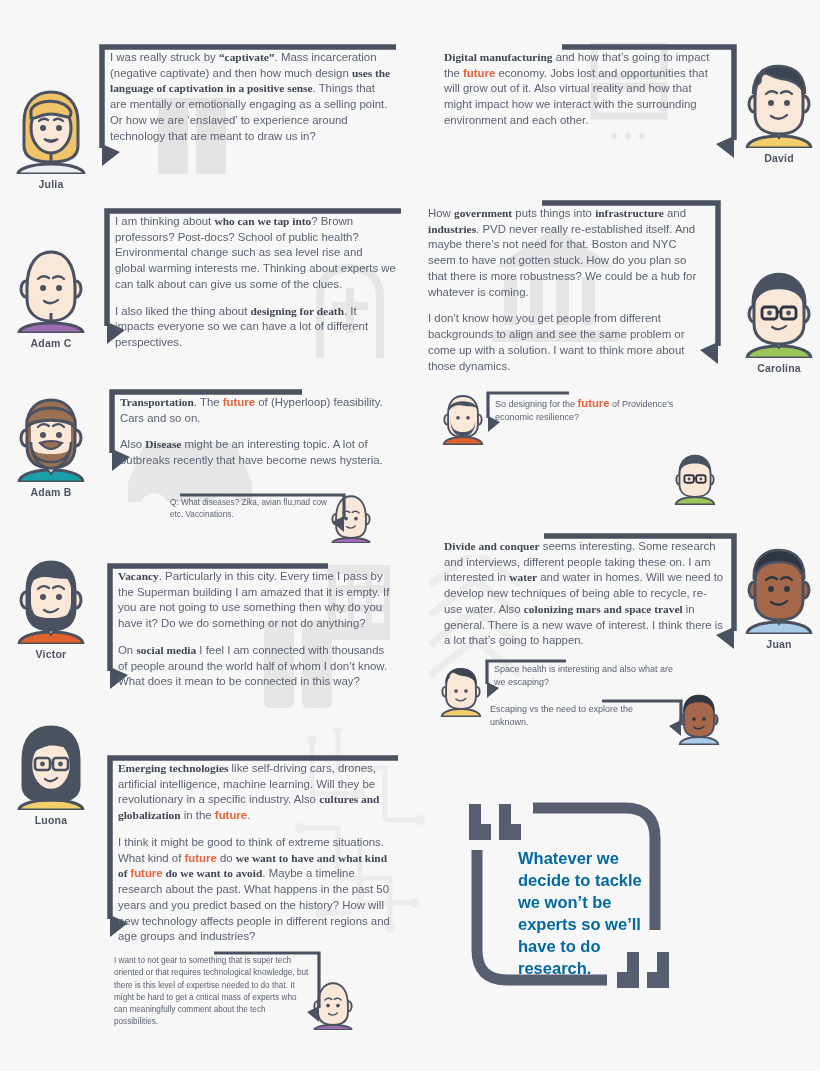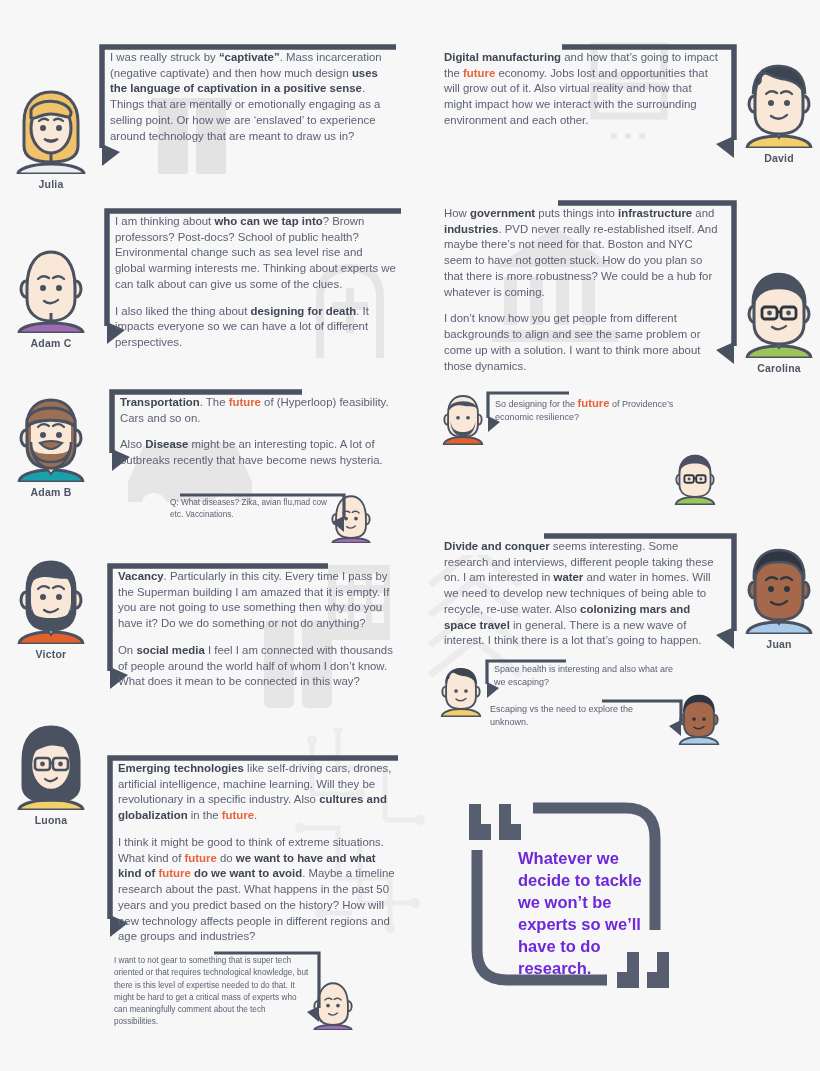--- a/index.html
+++ b/index.html
@@ -19,21 +19,21 @@
   
   .bubble{
     position:absolute;
     box-sizing:border-box;
     color:#5b6274;
     line-height:1.38;
   }
   .bubble .btext{position:relative;z-index:3;}
   .bubble p{margin:0 0 11px 0;}
   .bubble p:last-child{margin-bottom:0;}
-  b{color:#3f4654;font-weight:bold;}
+  b{color:#3f4654;font-weight:bold;font-family:Liberation Serif, serif;}
   .fut{color:#e8633a;font-weight:bold;}
 
   
   .brkt{position:absolute;left:0;top:0;width:100%;height:100%;z-index:1;overflow:visible;}
 
   
   .t-main{font-size:11.4px;}
   .t-sub{font-size:9.0px;line-height:1.45;}
   .t-sub2{font-size:8.2px;line-height:1.5;}
 
@@ -44,21 +44,21 @@
   }
   .av svg{display:block;margin:0 auto;}
 
   
   .wm{position:absolute;z-index:0;opacity:1;}
 
   
   .quote{position:absolute;left:455px;top:790px;width:300px;height:215px;}
   .quote .qtext{
     position:absolute;left:63px;top:58px;width:150px;
-    font-size:16.5px;font-weight:bold;line-height:1.33;color:#6d28d9;z-index:2;
+    font-size:16.5px;font-weight:bold;line-height:1.33;color:#0369a1;z-index:2;
   }
 </style>
 </head>
 <body>
 
 <div class="canvas">
 
   <svg class="wm" style="left:152px;top:98px;" width="92" height="80" viewBox="0 0 92 80">
       <g fill="#e3e3e3">
         <rect x="6" y="0" width="30" height="76" rx="2"></rect>
@@ -379,21 +379,21 @@
     <svg class="brkt" viewBox="0 0 305 135" preserveAspectRatio="none">
       <path d="M300 3 L6 3 L6 118" fill="none" stroke="#4a5262" stroke-width="5.5"></path>
       <path d="M6 114 L6 136 L24 122 Z" fill="#4a5262"></path>
     </svg>
     <div class="btext" style="padding:6px 10px 0 14px;">
         <p><span>I am thinking about </span><b>who can we tap into</b><span>? Brown professors? Post-docs? School of public health? Environmental change such as sea level rise and global warming interests me. Thinking about experts we can talk about can give us some of the clues.</span></p>
         <p><span>I also liked the thing about </span><b>designing for death</b><span>. It impacts everyone so we can have a lot of different perspectives.</span></p>
       </div>
   </div>
 
-  <div class="bubble t-main" style="left:440px;top:200px;width:300px;height:160px;">
+  <div class="bubble t-main" style="left:424px;top:200px;width:300px;height:160px;">
     <svg class="brkt" viewBox="0 0 300 160" preserveAspectRatio="none">
       <path d="M118 3 L294 3 L294 146" fill="none" stroke="#4a5262" stroke-width="5.5"></path>
       <path d="M294 142 L294 164 L276 150 Z" fill="#4a5262"></path>
     </svg>
     <div class="btext" style="padding:6px 18px 0 4px;">
         <p><span>How </span><b>government</b><span> puts things into </span><b>infrastructure</b><span> and </span><b>industries</b><span>. PVD never really re-established itself. And maybe there’s not need for that. Boston and NYC seem to have not gotten stuck. How do you plan so that there is more robustness? We could be a hub for whatever is coming.</span></p>
         <p><span>I don’t know how you get people from different backgrounds to align and see the same problem or come up with a solution. I want to think more about those dynamics.</span></p>
       </div>
   </div>
 

